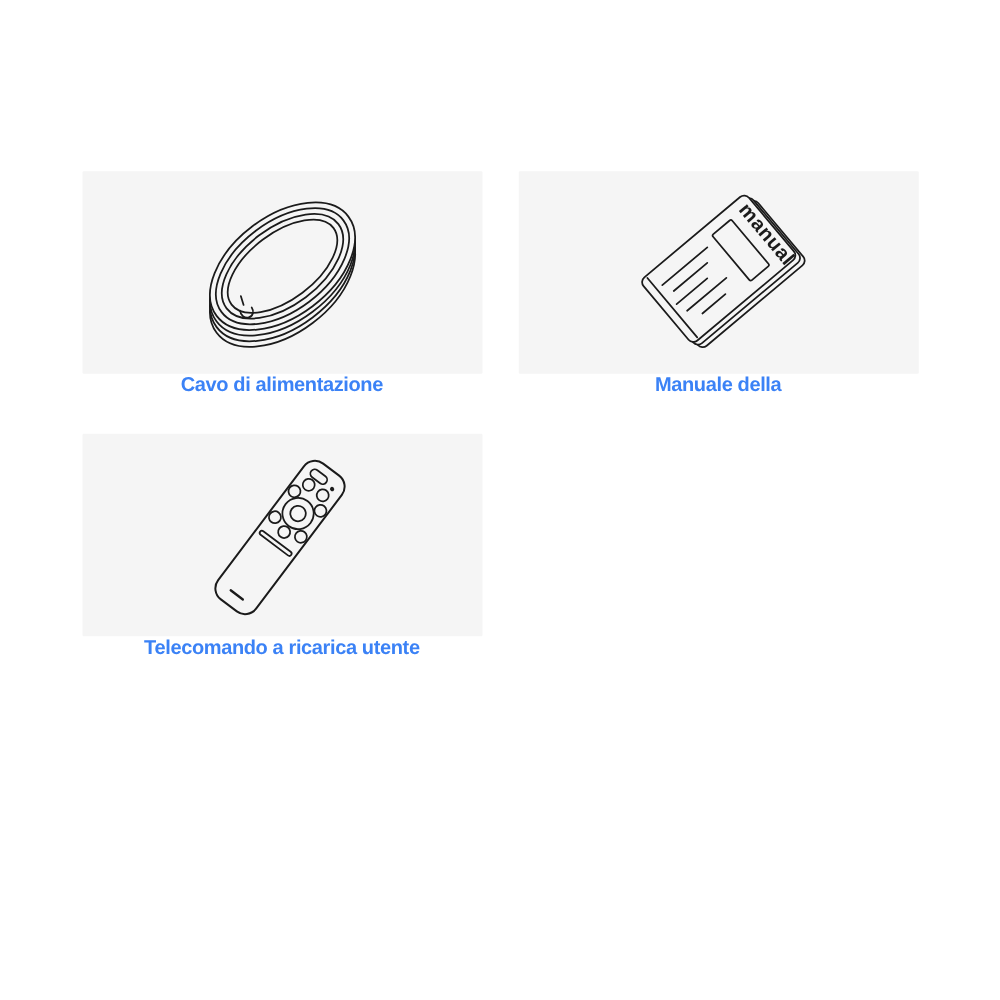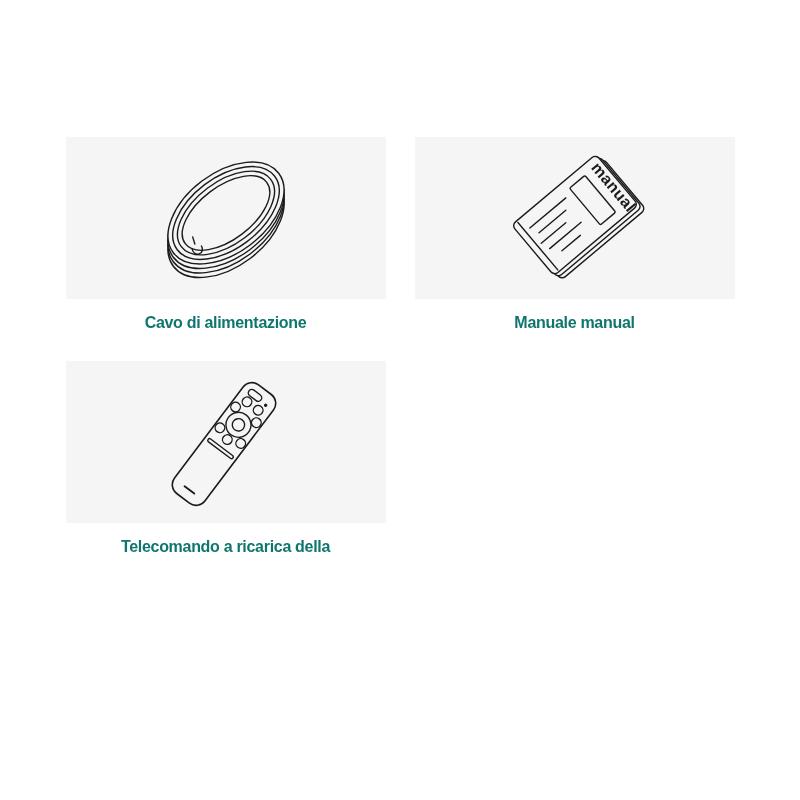--- a/index.html
+++ b/index.html
@@ -28,27 +28,26 @@
     row-gap: 29px;
   }
   figure.cell { margin: 0; width: 320px; }
   .card {
     width: 320px; height: 162px;
     background: #f5f5f5;
     border-radius: 1px;
   }
   .card svg { display: block; }
   figcaption.item-label {
-    margin-top: 14px;
     text-align: center;
     font-size: 16px;
     font-weight: 700;
     letter-spacing: -0.3px;
     line-height: 19px;
-    color: #0f766e;
+    color: #3b82f6;
   }
   .stroke { fill: none; stroke: #1b1b1b; stroke-width: 1.4; stroke-linecap: round; stroke-linejoin: round; }
   .stroke-bg { fill: #f5f5f5; stroke: #1b1b1b; stroke-width: 1.4; stroke-linejoin: round; }
   .fill-dark { fill: #1b1b1b; stroke: none; }
   .manual-text {
     font-family: "Liberation Sans", sans-serif;
     font-size: 16px;
     font-weight: 700;
     letter-spacing: 0.5px;
     fill: #1b1b1b;
@@ -101,21 +100,21 @@
             <path class="stroke" d="M -44 0 L -12 0"></path>
             <path class="stroke" d="M -41 9.5 L 0 9.5"></path>
             <path class="stroke" d="M -33 19 L -9 19"></path>
 
             <rect class="stroke" x="13" y="-24" width="20" height="48" rx="1.5"></rect>
 
             <text class="manual-text" transform="translate(42,-26) rotate(90)">manual</text>
           </g>
         </svg>
       </div>
-      <figcaption class="item-label">Manuale manual</figcaption>
+      <figcaption class="item-label">Manuale della</figcaption>
     </figure>
 
     <figure class="cell">
       <div class="card">
         <svg width="320" height="162" viewBox="0 0 320 162">
           <g transform="translate(158,83) rotate(37)">
 
             <rect class="stroke-bg" x="-19" y="-68" width="38" height="136" rx="11" style="stroke-width:1.6"></rect>
 
             <rect class="stroke" x="-12" y="-61" width="15" height="7" rx="3.5"></rect>
@@ -132,17 +131,17 @@
             <circle class="stroke" cx="-13" cy="-10.5" r="4.8"></circle>
             <circle class="stroke" cx="13" cy="-10.5" r="4.8"></circle>
             <circle class="stroke" cx="0" cy="-5.5" r="4.8"></circle>
 
             <rect class="stroke" x="-15.5" y="4" width="31" height="3.6" rx="1.8"></rect>
 
             <rect class="fill-dark" x="-7" y="56.5" width="14" height="1.9" rx="0.9"></rect>
           </g>
         </svg>
       </div>
-      <figcaption class="item-label">Telecomando a ricarica della</figcaption>
+      <figcaption class="item-label">Telecomando a ricarica utente</figcaption>
     </figure>
 
   </div>
 </div>
 
 </body></html>

